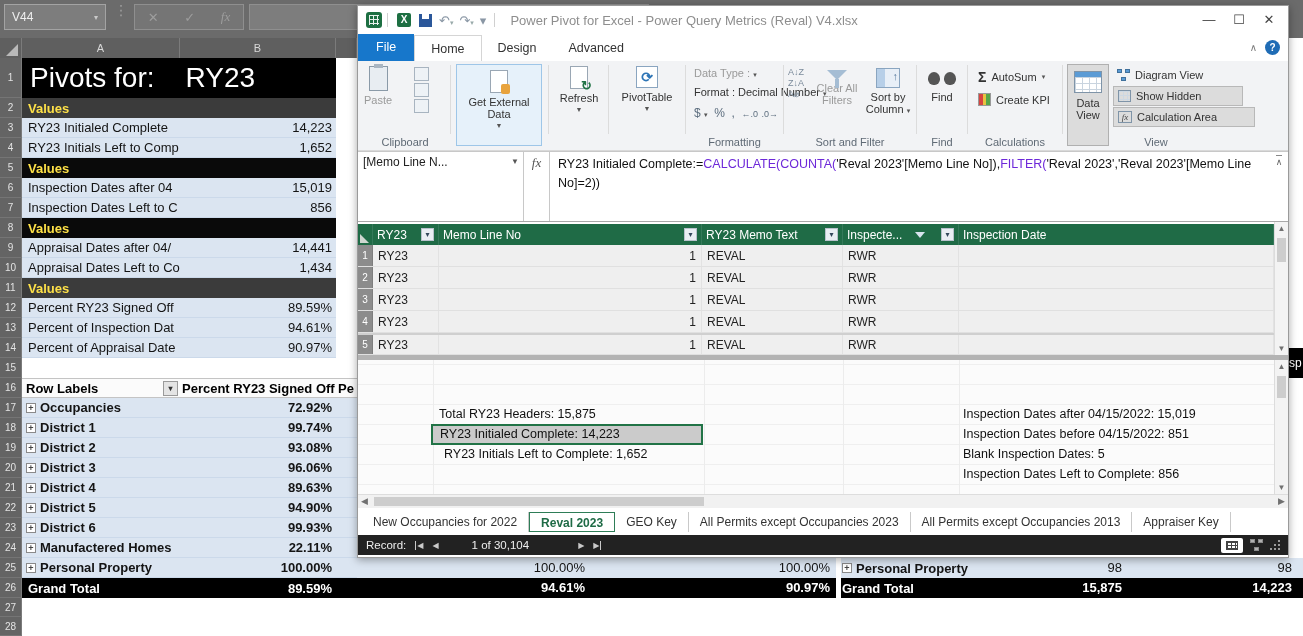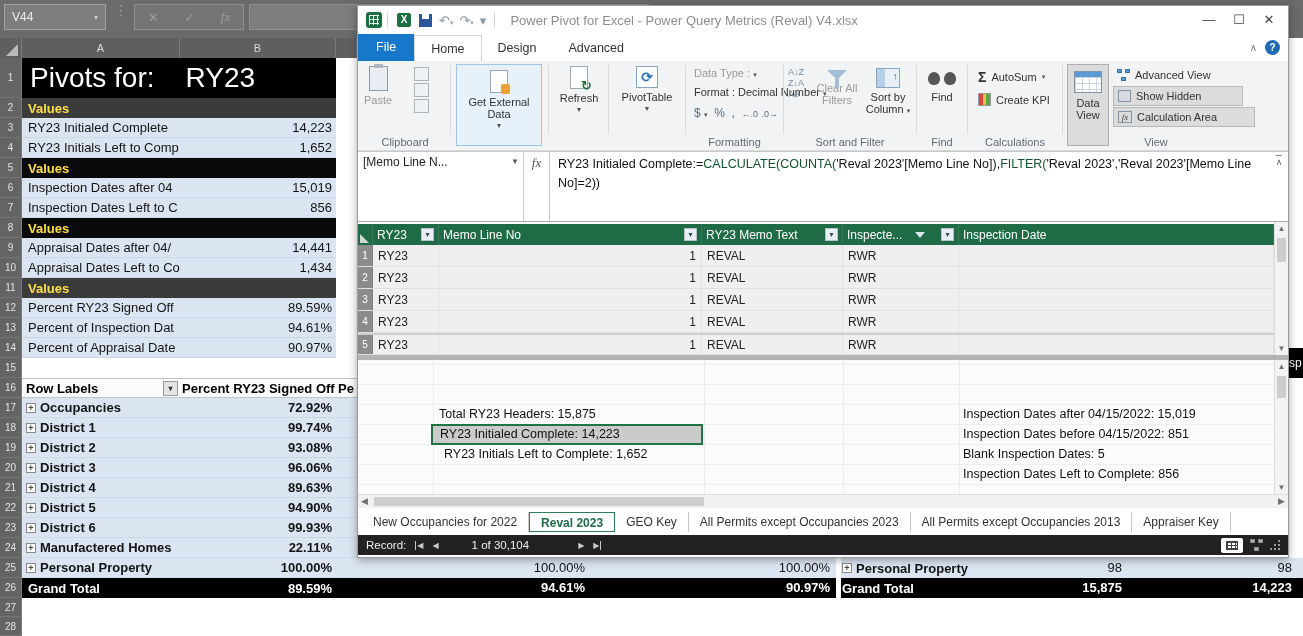--- a/index.html
+++ b/index.html
@@ -104,21 +104,21 @@
   .org i { position:absolute; width:5px; height:4px; background:#5b9bd5; border:1px solid #41719c; }
   .org i:nth-child(1){left:0;top:0;} .org i:nth-child(2){right:0;top:0;} .org i:nth-child(3){left:4px;bottom:0;}
   .sh-ic { width:13px; height:12px; border:1px solid #7f94a8; background:linear-gradient(#cdd8e3 1px,transparent 1px),linear-gradient(90deg,#cdd8e3 1px,transparent 1px); background-size:4px 4px; flex:none; }
   .fxbox { width:14px; height:12px; border:1px solid #7f94a8; font-style:italic; font-family:"Liberation Serif",serif; font-size:9px; line-height:10px; text-align:center; color:#444; flex:none; }
 
   .fbar { height:71px; display:flex; background:#fff; border-top:1px solid #c8c8c8; border-bottom:1px solid #a8a8a8; flex:none; }
   .nbox { width:166px; border-right:1px solid #c8c8c8; font-size:12px; color:#222; padding:3px 5px; position:relative; flex:none; }
   .nbox .dd { position:absolute; right:4px; top:5px; font-size:8px; color:#555; }
   .fxcell { width:26px; border-right:1px solid #c8c8c8; font-style:italic; font-family:"Liberation Serif",serif; color:#555; font-size:13px; text-align:center; padding-top:3px; flex:none; }
   .ftext { flex:1; padding:3px 8px; font-size:12.5px; line-height:19px; color:#111; word-break:break-all; }
-  .kw { color:#14532d; }
+  .kw { color:#6d28d9; }
   .fexp { width:18px; text-align:center; color:#666; font-size:9px; padding-top:5px; flex:none; }
   .fexp span { border-top:1px solid #888; padding-top:1px; }
 
   .grid { height:133px; display:flex; flex:none; background:#fff; }
   .gmain { flex:1; display:flex; flex-direction:column;justify-content:flex-end; }
   .ghead { height:21px; display:flex; background:#1f6b46; color:#fff; font-size:12px; flex:none; }
   .gh { display:flex; align-items:center; padding:0 4px; border-right:1px solid #35795a; overflow:hidden; white-space:nowrap; }
   .gcorner { width:15px; position:relative; border-right:1px solid #35795a; flex:none; }
   .gcorner::after { content:""; position:absolute; left:2px; bottom:2px; border-right:9px solid transparent; border-bottom:9px solid #cfd8d1; }
   .flt { margin-left:auto; width:13px; height:13px; background:#e9eef3; border:1px solid #b8c2cc; color:#33475b; font-size:8px; line-height:11px; text-align:center; flex:none; }
@@ -536,21 +536,21 @@
           <span class="dv-ic"></span>
           <span>Data</span>
           <span>View</span>
         </div>
         <div class="vrow" style="top:4px">
             <span class="org">
               <i></i>
               <i></i>
               <i></i>
             </span>
-            <span>Advanced View</span>
+            <span>Diagram View</span>
           </div>
         <div class="vrow pressed" style="top:25px">
             <span class="sh-ic"></span>
             <span>Show Hidden</span>
           </div>
         <div class="vrow pressed" style="top:46px;width:142px">
             <span class="fxbox">fx</span>
             <span>Calculation Area</span>
           </div>
         <div class="glabel">View</div>

